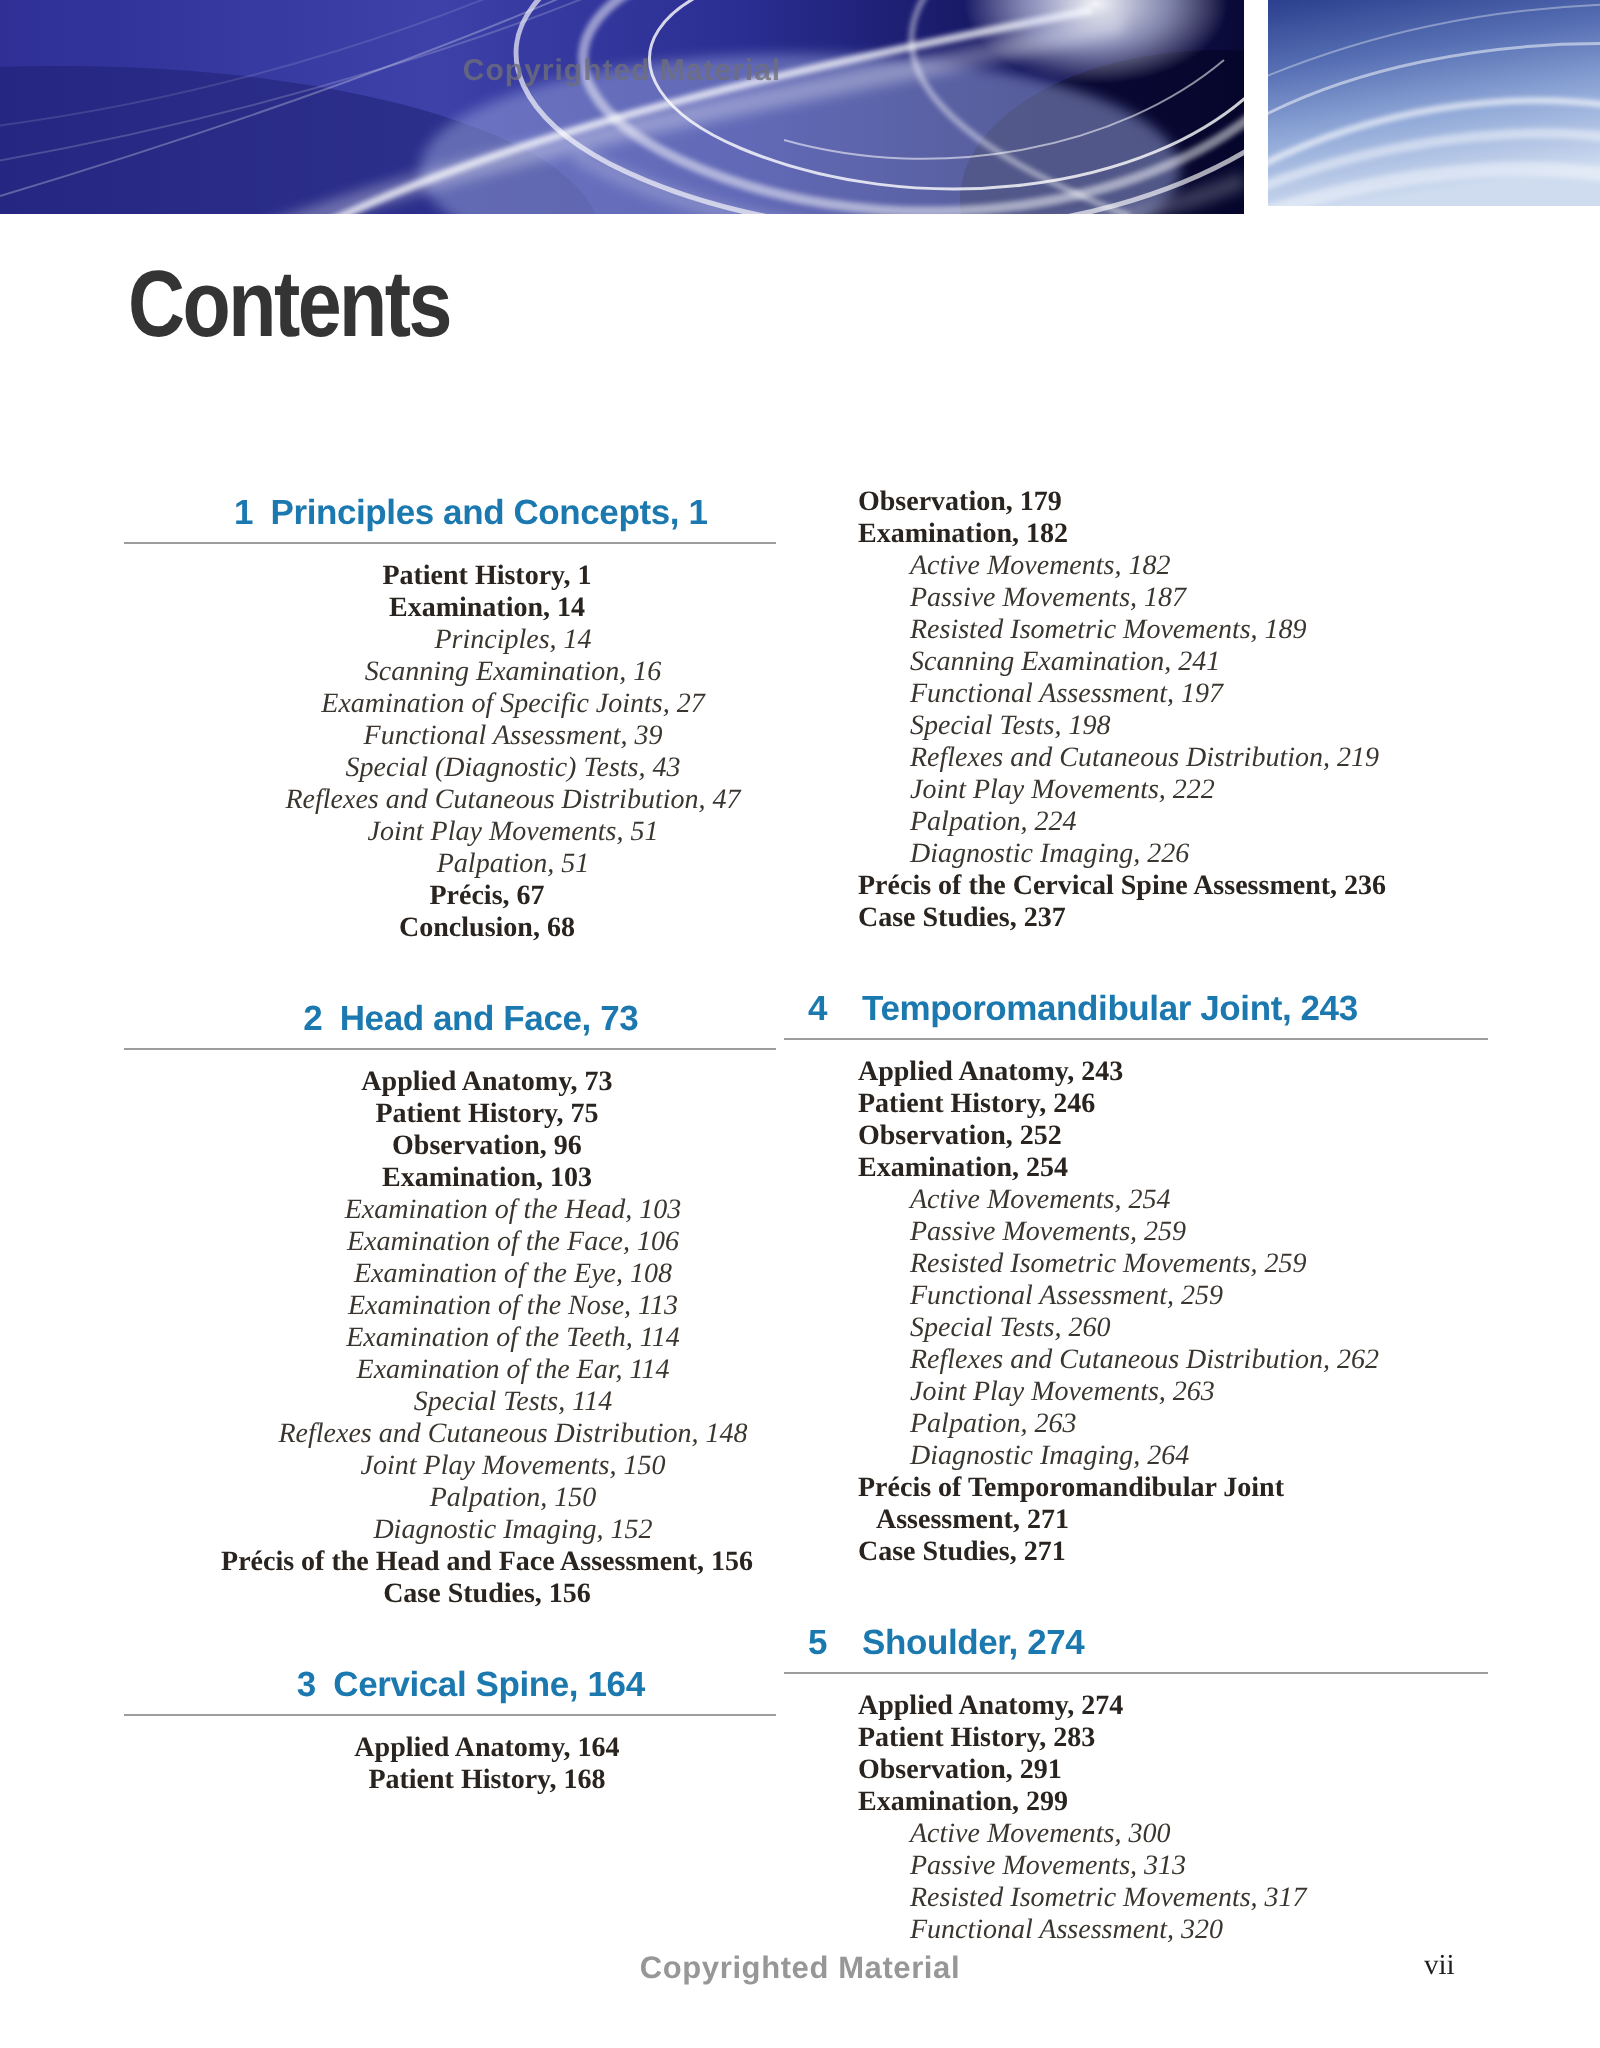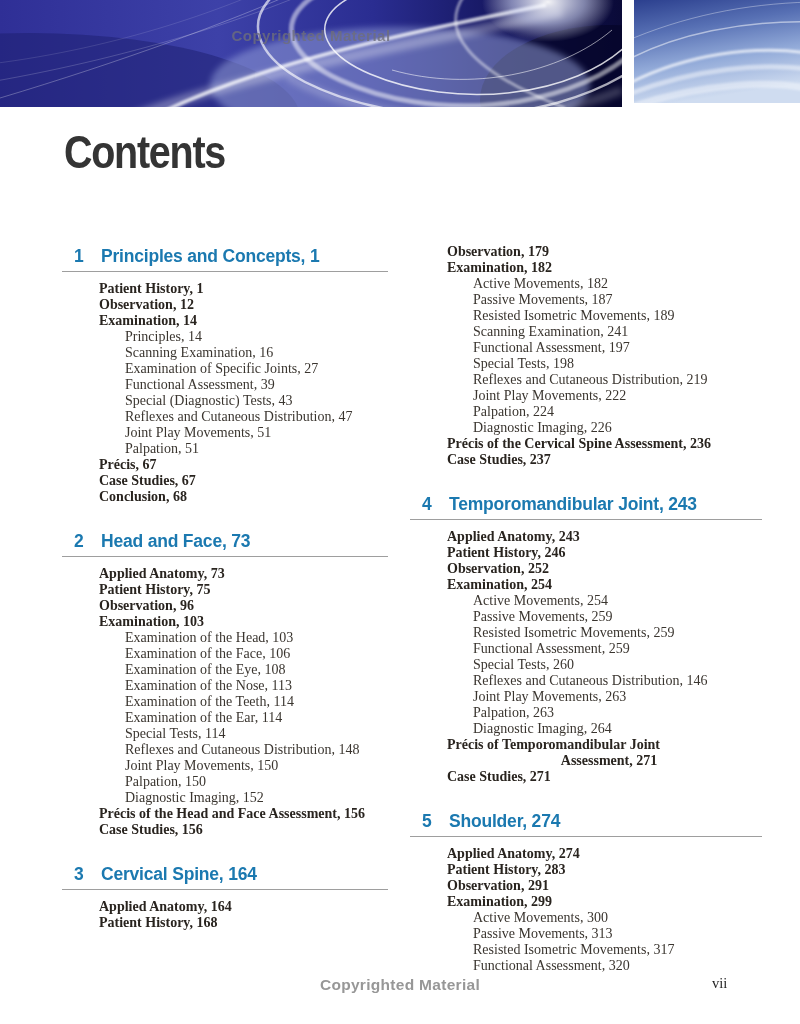--- a/index.html
+++ b/index.html
@@ -18,36 +18,36 @@
   }
   
   .page-title{
     position:absolute;left:64px;top:124px;margin:0;
     font-family:"Liberation Sans",sans-serif;font-weight:700;font-size:47px;
     letter-spacing:-1.5px;color:#343434;
     transform:scaleX(.84);transform-origin:left center;white-space:nowrap;
   }
   
   .col{position:absolute;font-size:14px;color:var(--ink,#29241f);}
-  #col-left{left:62px;top:246px;width:326px;}
-  #col-right{left:410px;top:244px;width:352px;}
+  #col-left{left:62px;top:246px;width:326px;text-align:center;}
+  #col-right{left:392px;top:244px;width:352px;}
   .ch{
     margin-top:26px;padding:0 0 5px 12px;
     border-bottom:1.5px solid var(--rule,#9e9e9e);
     font-family:"Liberation Sans",sans-serif;font-weight:700;font-size:17.5px;
     line-height:20px;letter-spacing:-.2px;color:var(--blue,#1b79b0);
     white-space:nowrap;
   }
   .ch:first-child{margin-top:0;}
   .ch + div{margin-top:9px;}
   .chnum{display:inline-block;width:27px;}
   .e1,.e1c,.e2{line-height:16px;white-space:nowrap;}
   .e1{margin-left:37px;font-weight:700;}
-  .e1c{margin-left:46px;font-weight:700;text-align:center;}
-  .e2{margin-left:63px;font-weight:400;color:var(--ink2,#3a352f);}
+  .e1c{margin-left:46px;font-weight:700;}
+  .e2{margin-left:63px;font-style:italic;font-weight:400;color:var(--ink2,#3a352f);}
   
   .wm-bottom{
     position:absolute;top:976px;left:0;width:800px;text-align:center;
     font-family:"Liberation Sans",sans-serif;font-weight:700;font-size:15.5px;
     letter-spacing:.3px;color:#979797;
   }
   .folio{
     position:absolute;top:975px;left:712px;font-size:14.5px;color:#1e1e1e;
     font-family:"Liberation Serif",serif;
     text-align:center;
@@ -119,32 +119,30 @@
   </g>
 </svg>
 
 <div class="wm-top">Copyrighted Material</div>
 
 <h1 class="page-title">Contents</h1>
 
 <div id="col-left" class="col">
     <div class="ch"><span class="chnum">1</span><span class="chtitle">Principles and Concepts, 1</span></div>
     <div class="e1">Patient History, 1</div>
-    <div class="e1">Observation, 12</div>
     <div class="e1">Examination, 14</div>
     <div class="e2">Principles, 14</div>
     <div class="e2">Scanning Examination, 16</div>
     <div class="e2">Examination of Specific Joints, 27</div>
     <div class="e2">Functional Assessment, 39</div>
     <div class="e2">Special (Diagnostic) Tests, 43</div>
     <div class="e2">Reflexes and Cutaneous Distribution, 47</div>
     <div class="e2">Joint Play Movements, 51</div>
     <div class="e2">Palpation, 51</div>
     <div class="e1">Précis, 67</div>
-    <div class="e1">Case Studies, 67</div>
     <div class="e1">Conclusion, 68</div>
     <div class="ch"><span class="chnum">2</span><span class="chtitle">Head and Face, 73</span></div>
     <div class="e1">Applied Anatomy, 73</div>
     <div class="e1">Patient History, 75</div>
     <div class="e1">Observation, 96</div>
     <div class="e1">Examination, 103</div>
     <div class="e2">Examination of the Head, 103</div>
     <div class="e2">Examination of the Face, 106</div>
     <div class="e2">Examination of the Eye, 108</div>
     <div class="e2">Examination of the Nose, 113</div>
@@ -179,21 +177,21 @@
     <div class="ch"><span class="chnum">4</span><span class="chtitle">Temporomandibular Joint, 243</span></div>
     <div class="e1">Applied Anatomy, 243</div>
     <div class="e1">Patient History, 246</div>
     <div class="e1">Observation, 252</div>
     <div class="e1">Examination, 254</div>
     <div class="e2">Active Movements, 254</div>
     <div class="e2">Passive Movements, 259</div>
     <div class="e2">Resisted Isometric Movements, 259</div>
     <div class="e2">Functional Assessment, 259</div>
     <div class="e2">Special Tests, 260</div>
-    <div class="e2">Reflexes and Cutaneous Distribution, 146</div>
+    <div class="e2">Reflexes and Cutaneous Distribution, 262</div>
     <div class="e2">Joint Play Movements, 263</div>
     <div class="e2">Palpation, 263</div>
     <div class="e2">Diagnostic Imaging, 264</div>
     <div class="e1">Précis of Temporomandibular Joint</div>
     <div class="e1c">Assessment, 271</div>
     <div class="e1">Case Studies, 271</div>
     <div class="ch"><span class="chnum">5</span><span class="chtitle">Shoulder, 274</span></div>
     <div class="e1">Applied Anatomy, 274</div>
     <div class="e1">Patient History, 283</div>
     <div class="e1">Observation, 291</div>

